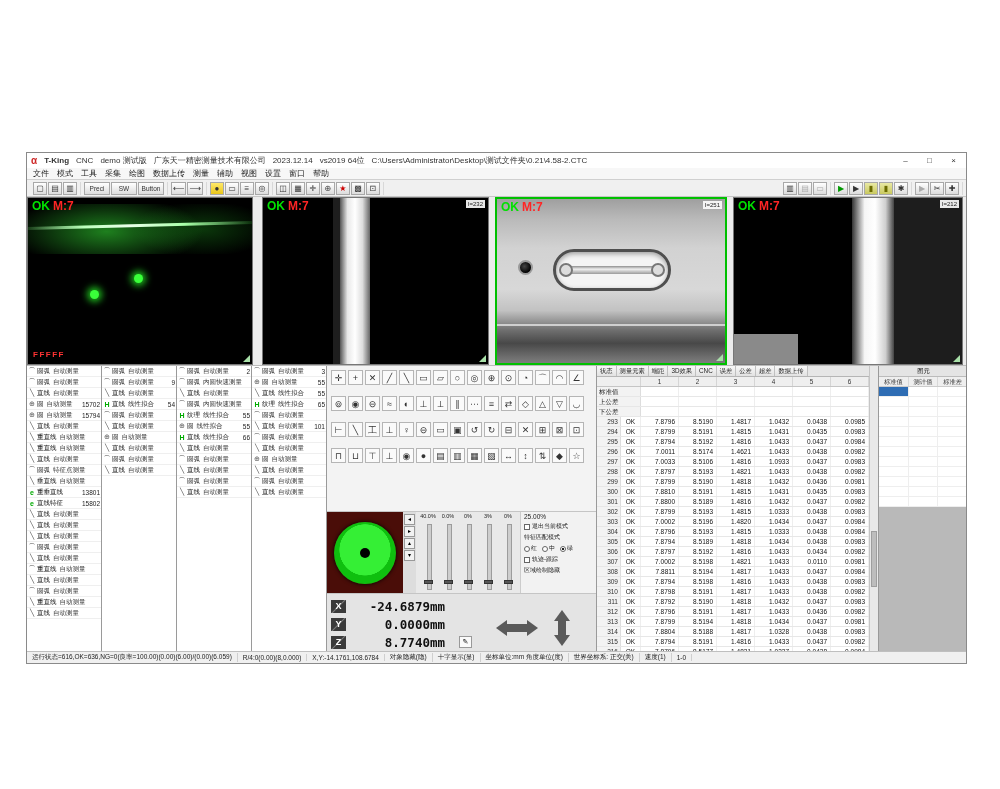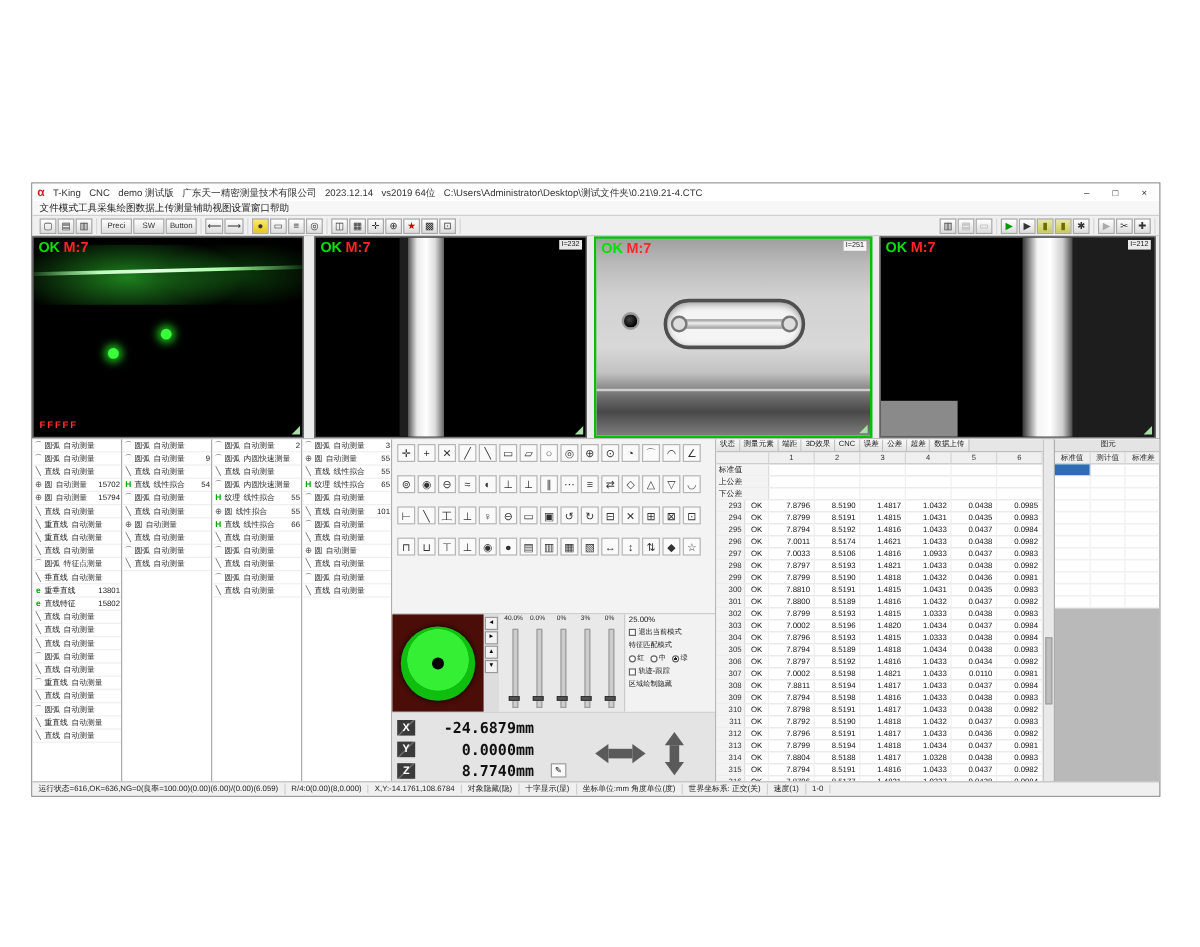--- a/index.html
+++ b/index.html
@@ -3,25 +3,25 @@
 <meta charset="utf-8">
 <style>
 *{box-sizing:border-box;margin:0;padding:0;font-family:"Liberation Sans",sans-serif}
 html,body{width:1000px;height:789px;background:#fff;overflow:hidden;position:relative}
 button{cursor:pointer}
 .app{position:absolute;left:26px;top:152px;width:941px;height:512px;border:1px solid #8a8a8a;background:#ececec;display:flex;flex-direction:column}
 
 .titlebar{height:15px;background:#fff;display:flex;align-items:center;padding:0 4px;font-size:8px;color:#333;gap:7px;white-space:nowrap;overflow:hidden}
 .app-icon{color:#c22;font-weight:bold;font-size:10px}
 .t-seg{white-space:nowrap}
-.t-bold{font-weight:normal}
+.t-bold{font-weight:bold}
 .t-spacer{flex:1}
 .win-btn{width:17px;height:12px;border:none;background:#fff;font-size:8px;line-height:10px;color:#333}
 
-.menubar{height:12px;background:#f7f7f7;border-bottom:1px solid #d0d0d0;display:flex;align-items:center;padding:0 6px;gap:0;font-size:8px;color:#222}
+.menubar{height:12px;background:#f7f7f7;border-bottom:1px solid #d0d0d0;display:flex;align-items:center;padding:0 6px;gap:8px;font-size:8px;color:#222}
 .menu-item{white-space:nowrap}
 
 .toolbar{height:17px;background:#f0f0f0;border-bottom:1px solid #c6c6c6;display:flex;align-items:center;padding:0 3px}
 .tb-side{display:flex;align-items:center}
 .tb-spacer{flex:1}
 .tb-group{display:flex;gap:1px;padding:0 3px;border-right:1px solid #d8d8d8;align-items:center}
 .tb-btn{height:13px;min-width:14px;font-size:8px;line-height:11px;border:1px solid #a8a8a8;background:linear-gradient(#fff,#dcdcdc);color:#333;padding:0 1px}
 .tb-btn.wide{min-width:26px;font-size:6.5px}
 .c-yellow{background:linear-gradient(#ffe96a,#e8c51a)}
 .c-red{color:#c00}
@@ -142,21 +142,21 @@
 <div class="app">
 
   <div class="titlebar">
     <span class="app-icon">α</span>
     <span class="t-seg t-bold">T-King</span>
     <span class="t-seg">CNC</span>
     <span class="t-seg">demo  测试版</span>
     <span class="t-seg">广东天一精密测量技术有限公司</span>
     <span class="t-seg">2023.12.14</span>
     <span class="t-seg">vs2019 64位</span>
-    <span class="t-seg">C:\Users\Administrator\Desktop\测试文件夹\0.21\9.21-4.CTC</span>
+    <span class="t-seg">C:\Users\Administrator\Desktop\测试文件夹\0.21\4.58-2.CTC</span>
     <span class="t-spacer"></span>
     <button class="win-btn">–</button>
     <button class="win-btn">□</button>
     <button class="win-btn close">×</button>
   </div>
 
   <div class="menubar" id="menubar">
       <span class="menu-item">文件</span>
       <span class="menu-item">模式</span>
       <span class="menu-item">工具</span>

